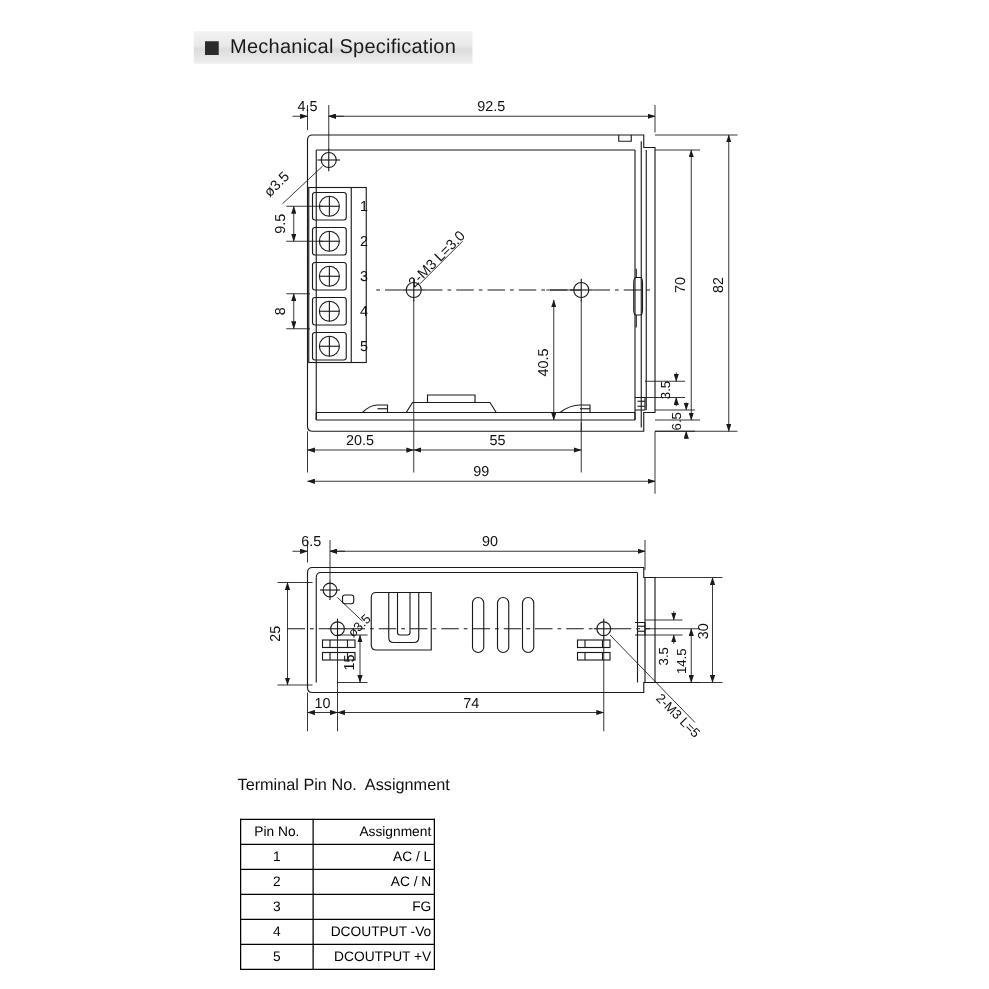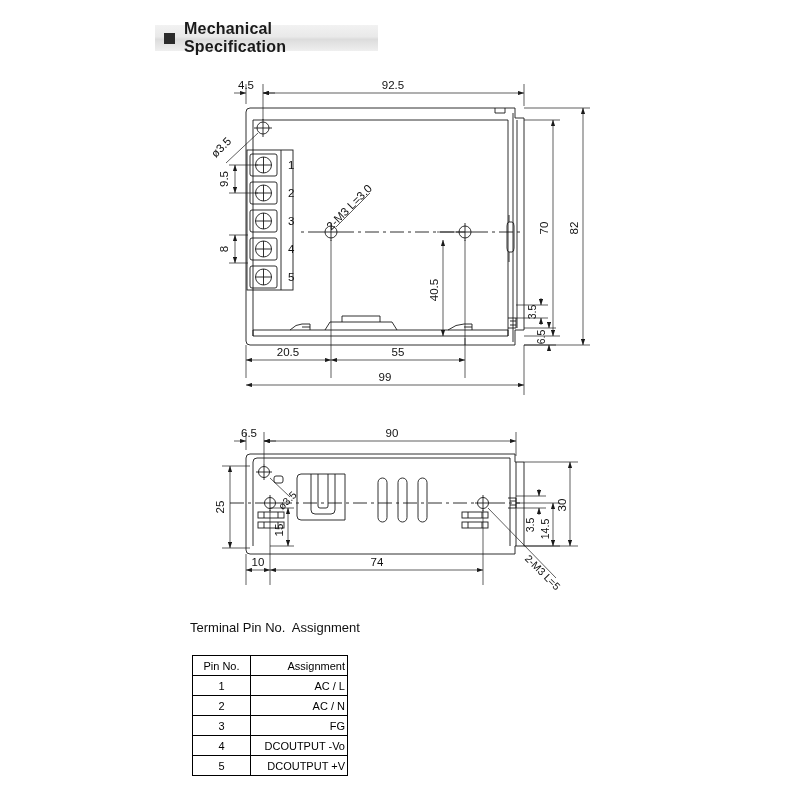--- a/index.html
+++ b/index.html
@@ -13,21 +13,21 @@
   
   #section-header{
     position:absolute; left:155px; top:25px; width:223px; height:26px;
     background:linear-gradient(to bottom,#f2f2f2 0%,#e9e9e9 45%,#dcdcdc 55%,#efefef 100%);
     display:flex; align-items:center;
   }
   #section-header .bullet{
     width:11px;height:11px;background:#2b2b2b;margin-left:9px;margin-right:9px;flex:0 0 auto;
   }
   #section-header .title{
-    font-size:16px;font-weight:bold;color:#1a1a1a;letter-spacing:.2px;
+    font-size:16px;font-weight:normal;color:#1a1a1a;letter-spacing:.2px;
   }
   
   #drawing{
     position:absolute;left:0;top:0;width:791px;height:791px;
   }
   
   #pin-table-caption{
     position:absolute;left:190px;top:620px;font-size:13px;color:#111;
     white-space:pre;
   }

